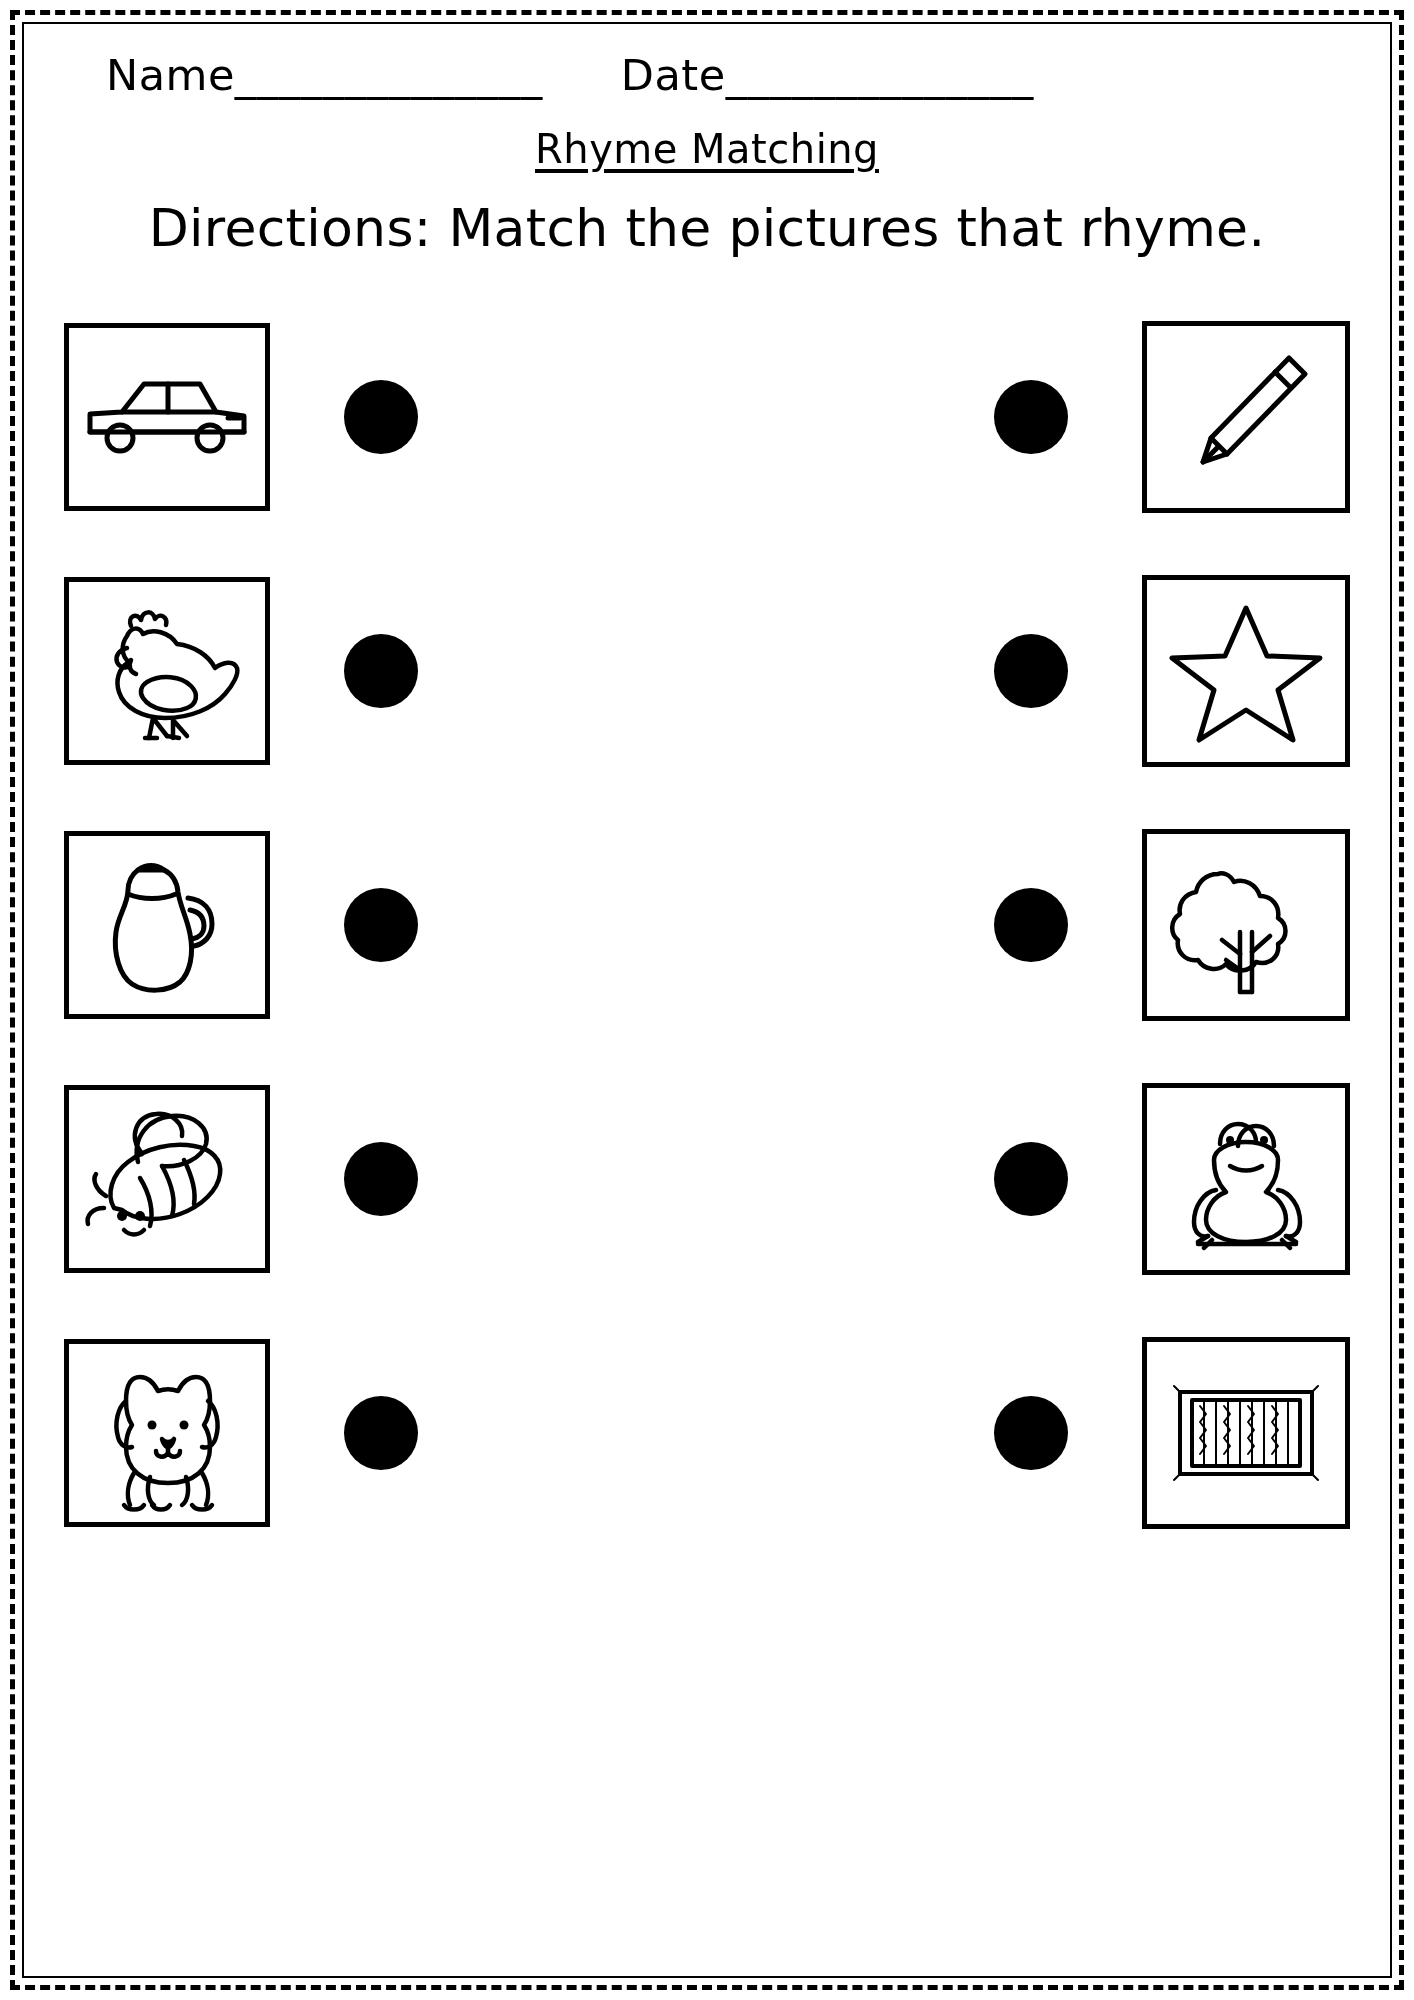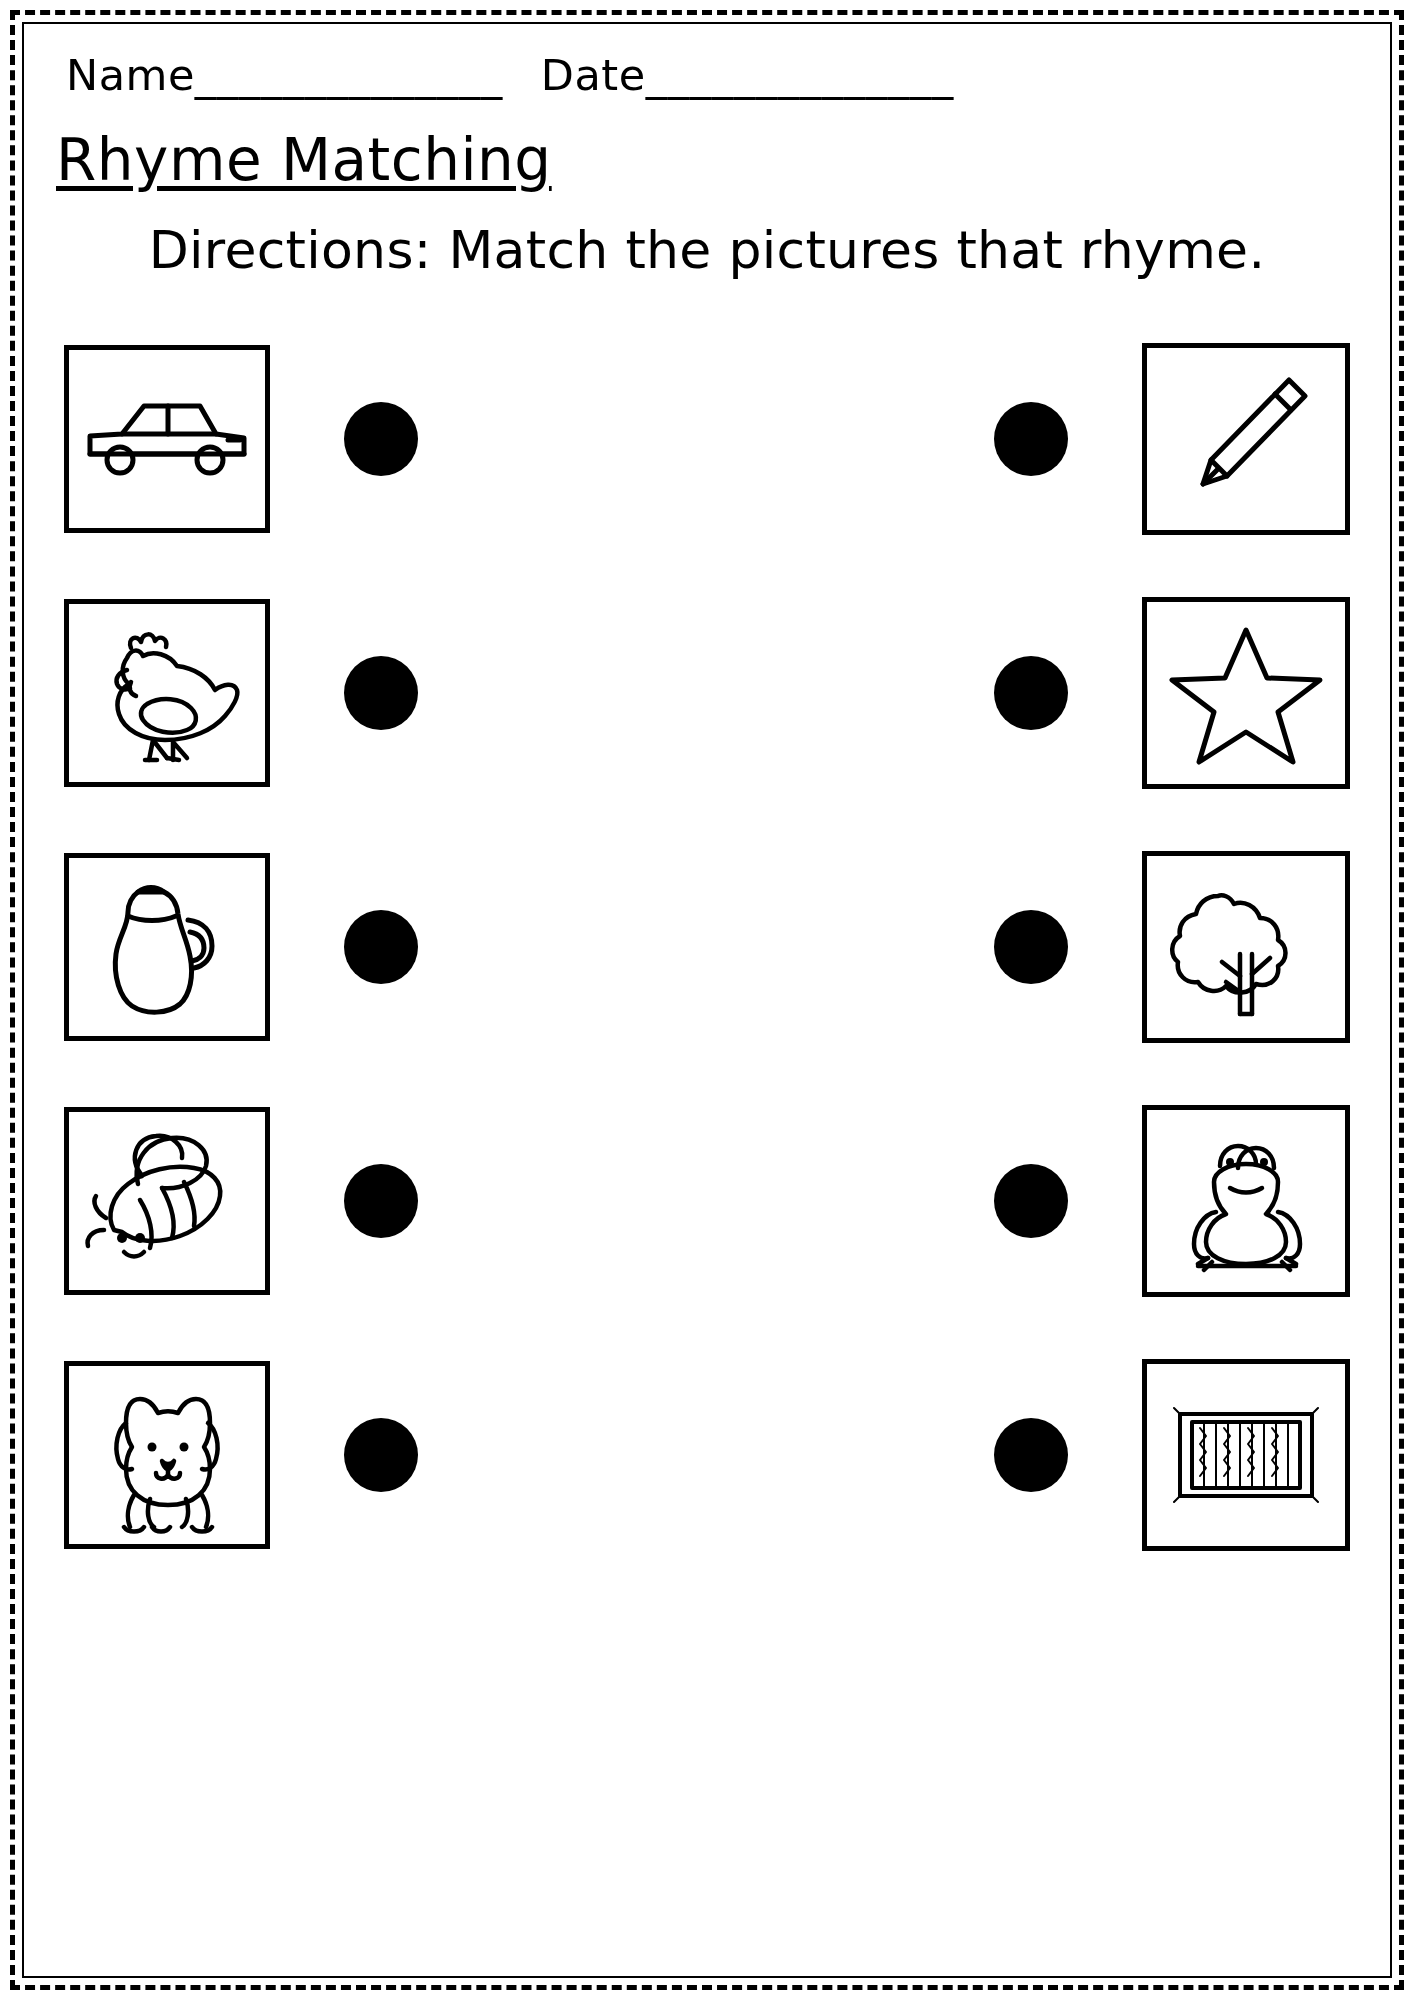--- a/index.html
+++ b/index.html
@@ -57,29 +57,30 @@
     align-items: baseline;
     justify-content: flex-start;
     font-size: 43px;
     letter-spacing: 0.5px;
     margin-top: 36px;
     margin-left: 10px;
     white-space: nowrap;
   }
   .name-date-row .field {
     display: inline-block;
+    margin-left: 40px;
   }
   .name-date-row .gap {
     display: inline-block;
     width: 38px;
   }
 
   .worksheet-title {
-    text-align: left;
-    font-size: 58px;
+    text-align: center;
+    font-size: 40px;
     margin-top: 26px;
     text-decoration: underline;
     text-underline-offset: 6px;
     letter-spacing: 0.5px;
   }
 
   .directions {
     text-align: center;
     font-size: 52px;
     margin-top: 26px;

